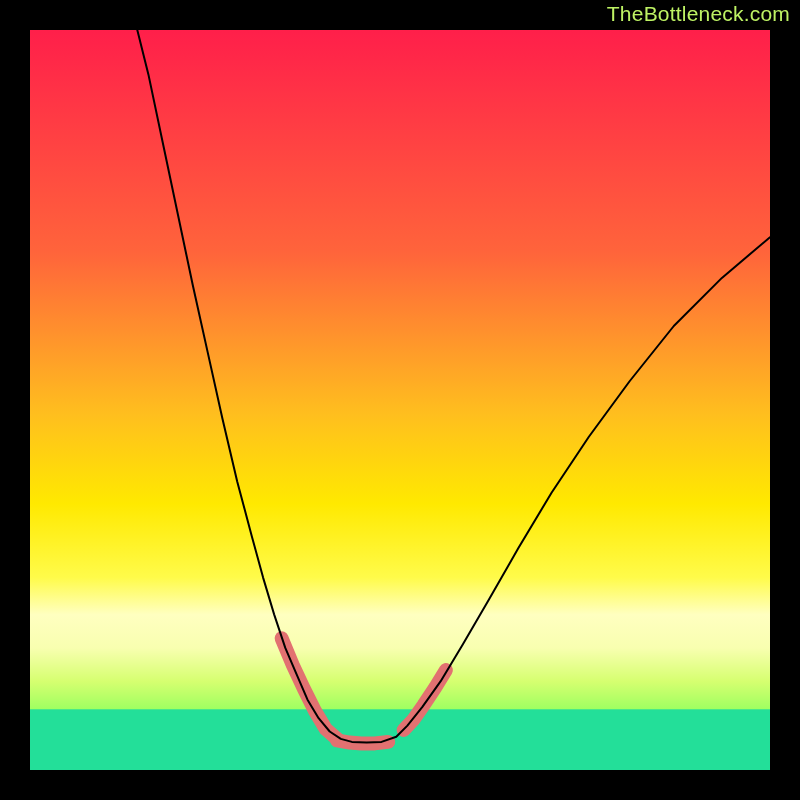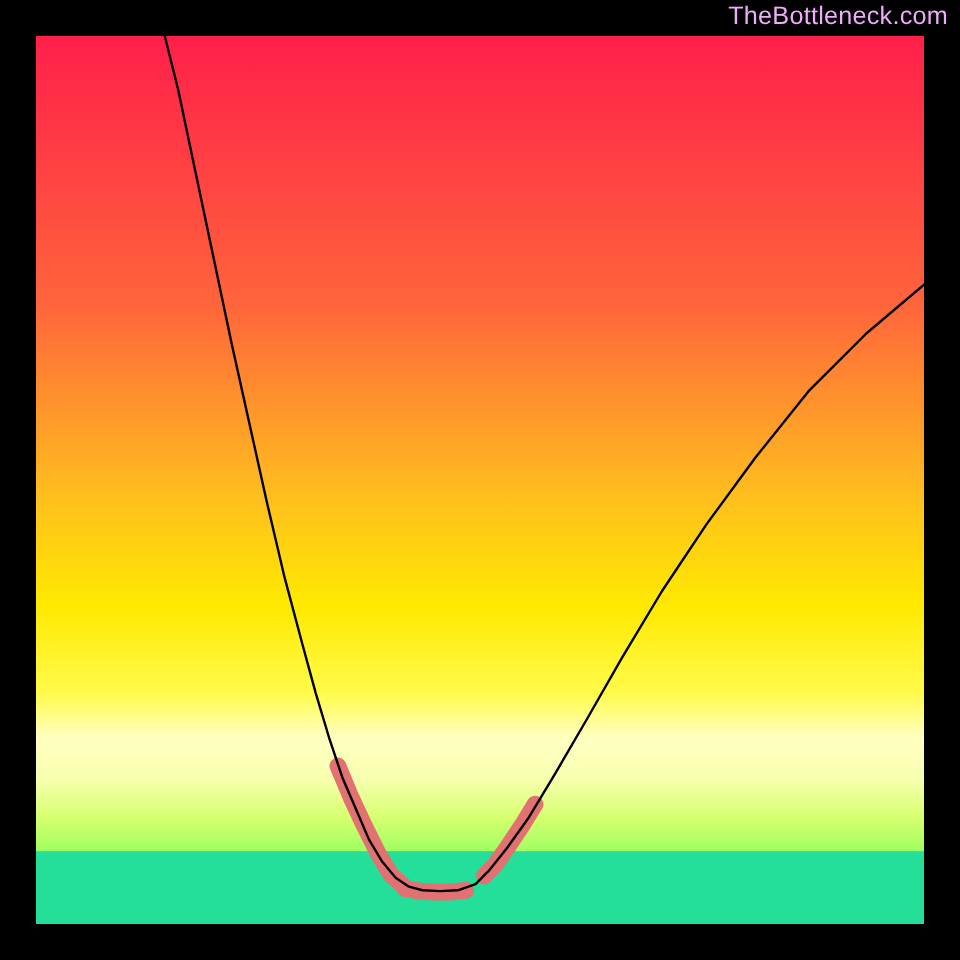--- a/index.html
+++ b/index.html
@@ -13,21 +13,21 @@
   .stage {
     position: relative;
     width: 800px;
     height: 800px;
     background: #000;
   }
   .watermark {
     position: absolute;
     top: 2px;
     right: 10px;
-    color: #f0abfc;
+    color: #bef264;
     font-family: Arial, "Helvetica Neue", Helvetica, sans-serif;
     font-size: 21px;
     font-weight: 500;
     letter-spacing: 0.2px;
     z-index: 10;
   }
   svg {
     position: absolute;
     left: 0;
     top: 0;

